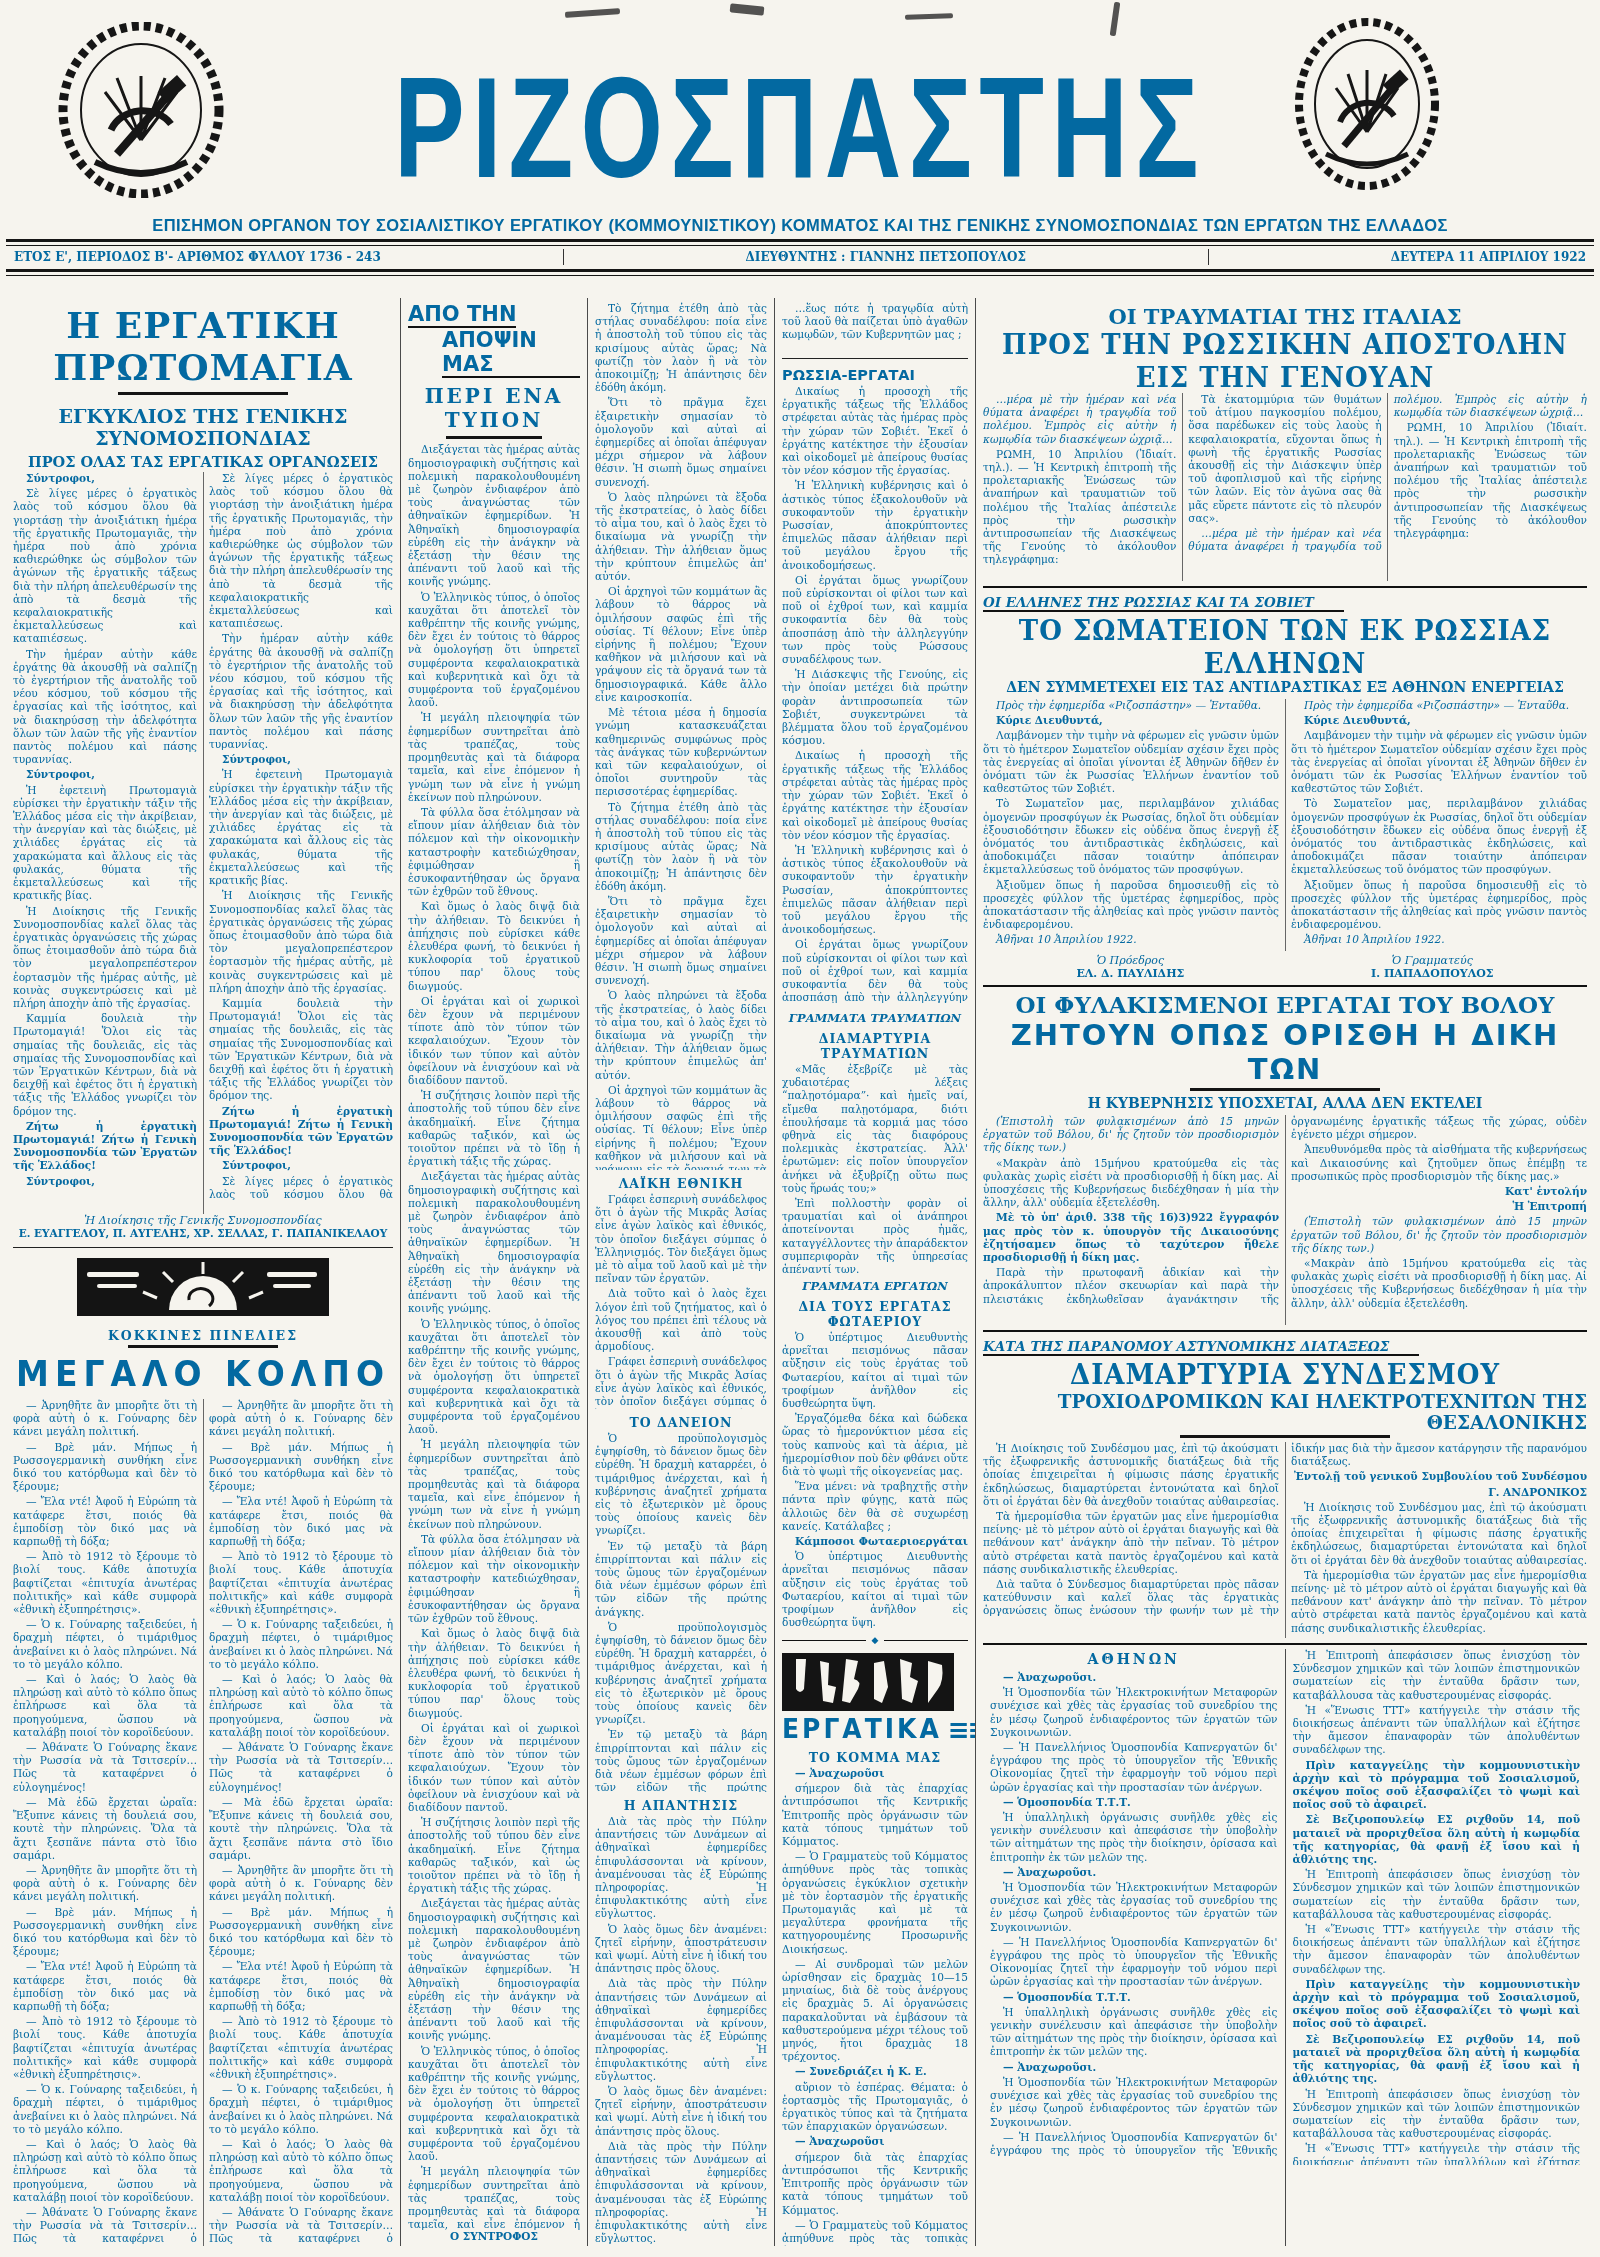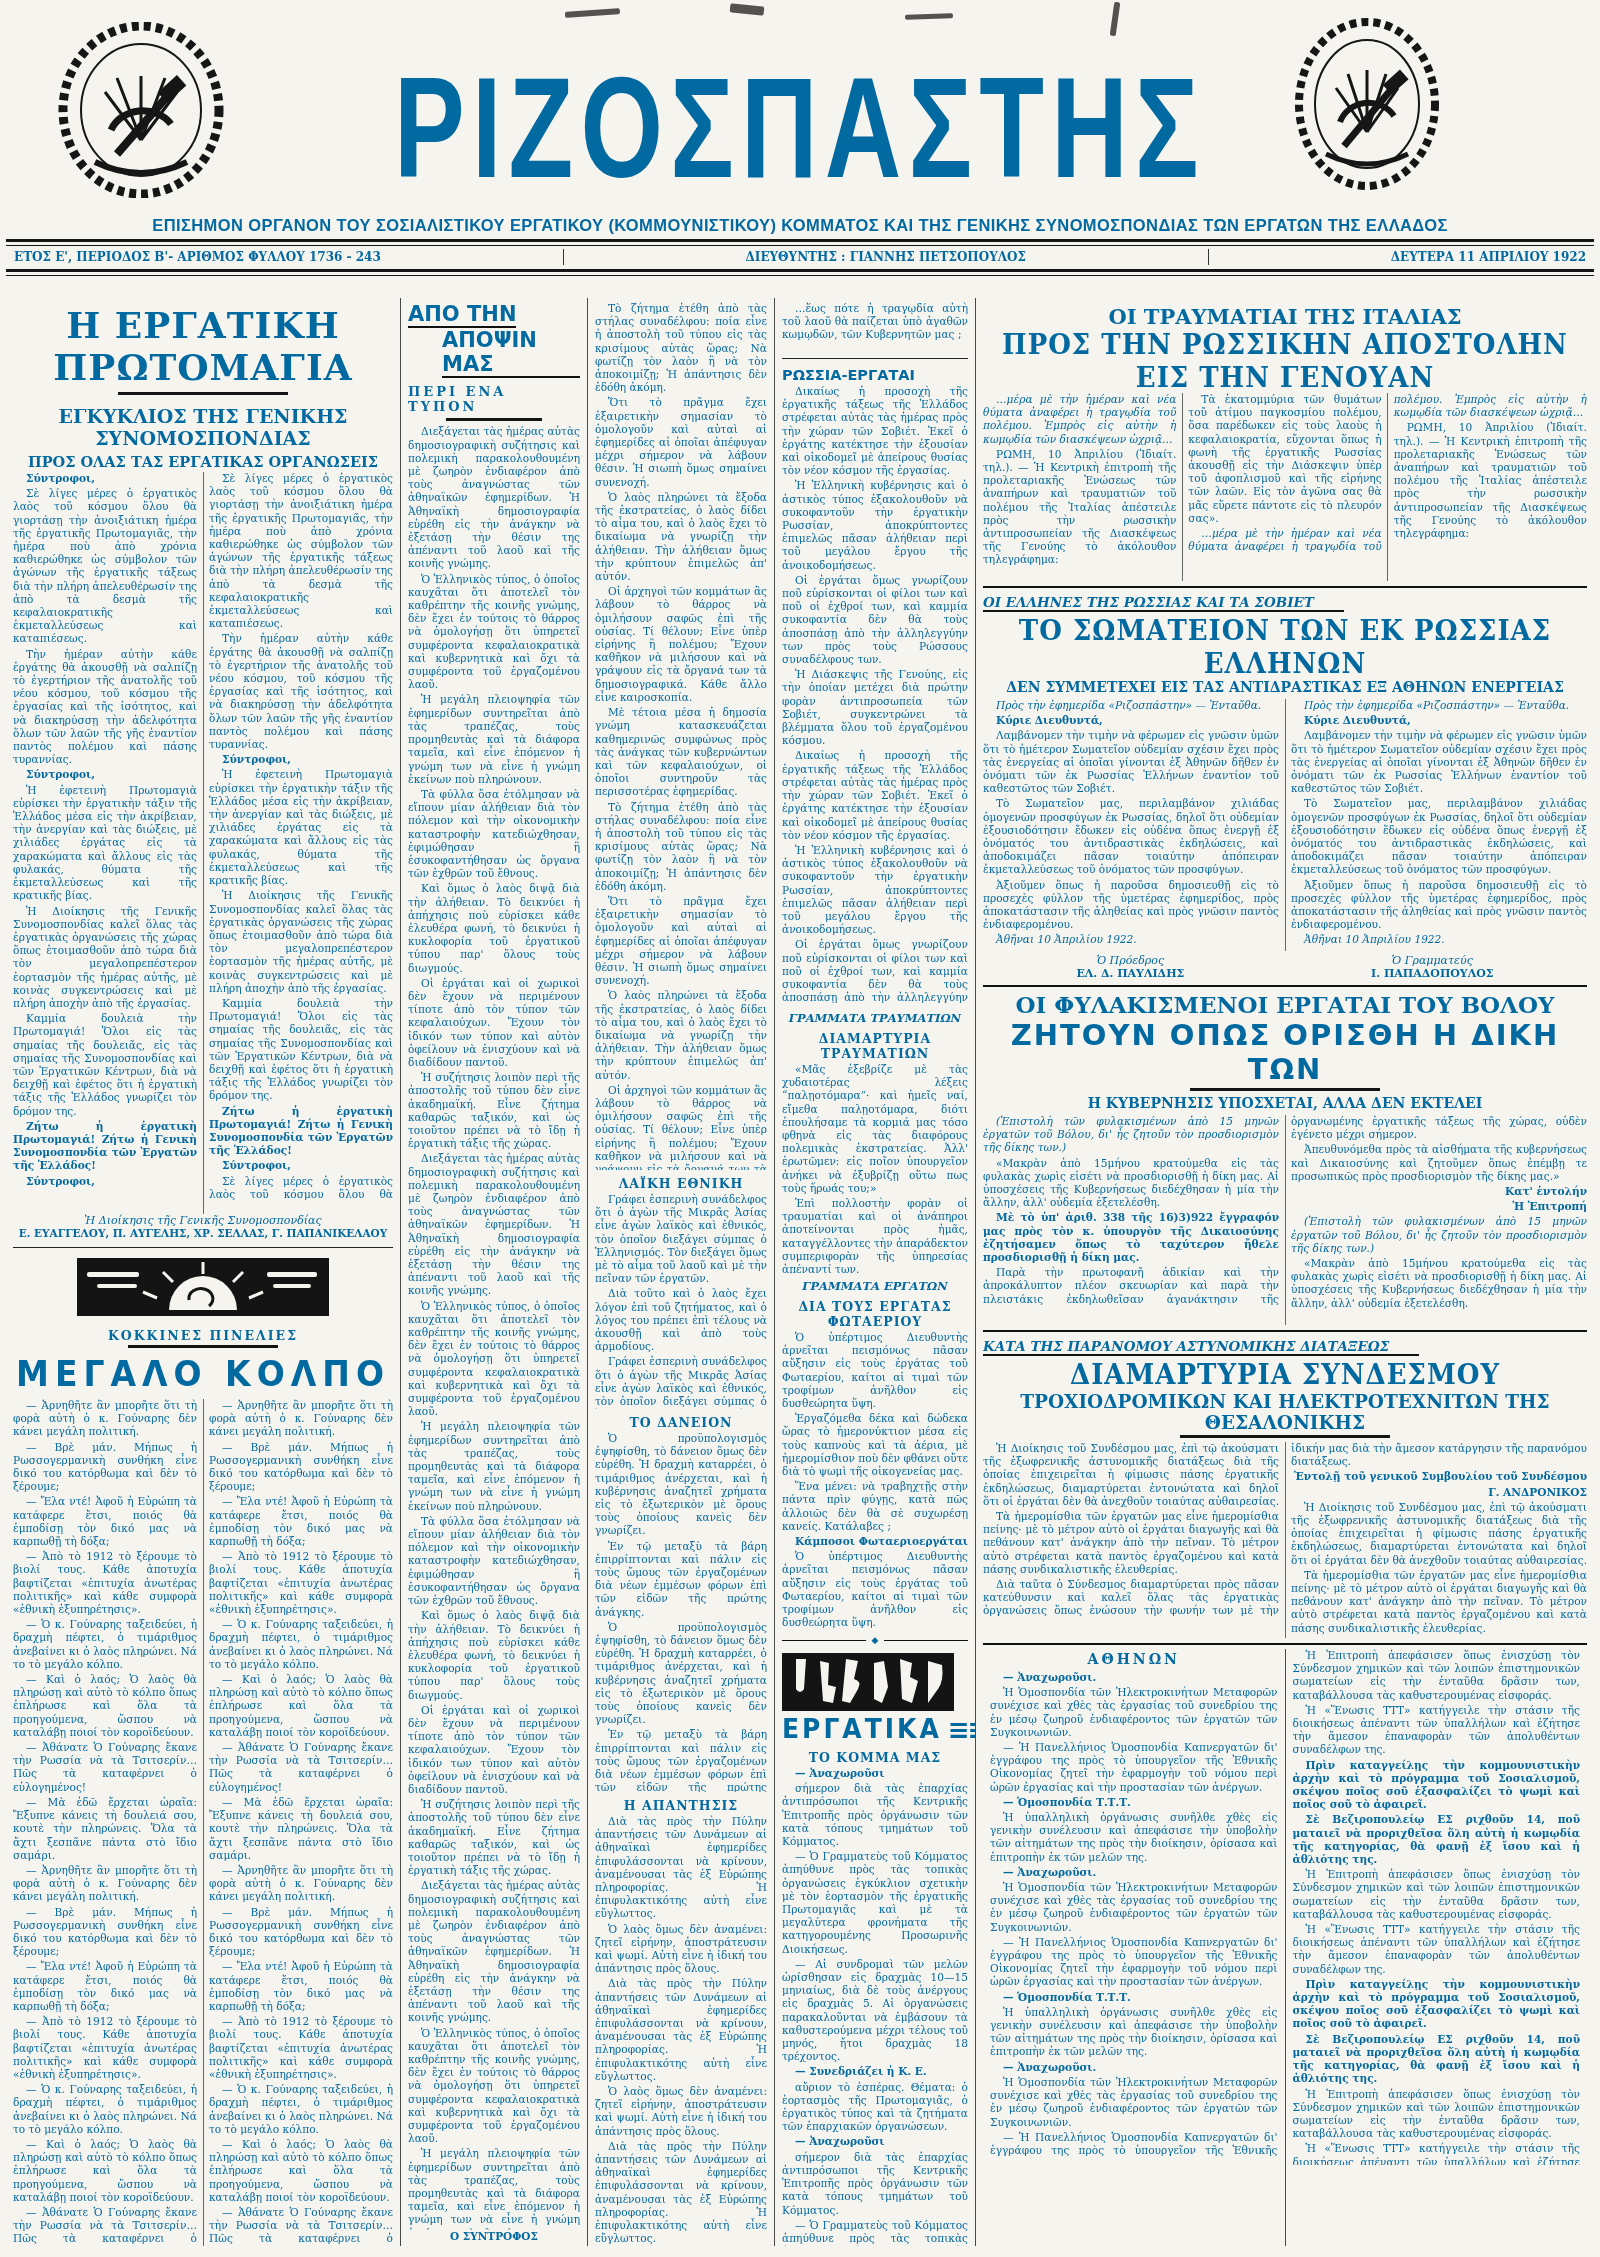--- a/index.html
+++ b/index.html
@@ -52,21 +52,21 @@
   .hA3{font-size:14.5px;margin-top:2px;}
   .sig-c{text-align:center;font-size:11px;}
   .sig-c.it{font-style:italic;}
   .sig-c.names{font-weight:bold;font-size:10.5px;margin-bottom:4px;}
   .kicker-c{text-align:center;font-weight:bold;font-size:12.5px;letter-spacing:2px;margin-top:6px;}
   .kolpo{font-family:"DejaVu Sans",sans-serif;font-weight:bold;font-size:33px;letter-spacing:6px;
          text-align:center;transform:scaleY(1.08);margin:2px 0 6px;white-space:nowrap;}
   .apo1,.apo2{font-family:"DejaVu Sans",sans-serif;font-weight:bold;font-size:21px;
               border-bottom:2.5px solid #111;display:inline-block;line-height:1.15;}
   .apo2{margin-left:34px;}
-  .peri{font-weight:bold;font-size:13px;letter-spacing:3px;margin:6px 0 2px;}
+  .peri{text-align:center;font-weight:bold;font-size:20px;letter-spacing:3px;margin:6px 0 2px;}
   .peri-bar{width:96px;}
   .subh{text-align:center;font-weight:bold;font-size:12.5px;letter-spacing:1px;margin:6px 0 2px;}
   .subh-l{font-weight:bold;font-size:14.5px;margin:4px 0 2px;font-family:"DejaVu Sans",sans-serif;}
   .subh-it{text-align:center;font-style:italic;font-weight:bold;font-size:11.5px;margin-top:6px;}
   .hE-top{font-size:21px;}
   .hE-big{font-size:26px;letter-spacing:1px;transform:scaleY(1.1);}
   .hE-deck{text-align:center;font-weight:bold;font-size:14px;margin:2px 0 4px;}
   .kicker-l{font-style:italic;font-weight:bold;font-size:13.5px;border-bottom:2px solid #111;
             display:inline-block;padding-right:30px;margin:2px 0 3px;}
   .hV2{font-family:"DejaVu Sans",sans-serif;font-weight:bold;font-size:29px;letter-spacing:2px;
@@ -403,21 +403,21 @@
             <p class="it">(Ἐπιστολὴ τῶν φυλακισμένων ἀπὸ 15 μηνῶν ἐργατῶν τοῦ Βόλου, δι' ἧς ζητοῦν τὸν προσδιορισμὸν τῆς δίκης των.)</p>
             <p>«Μακρὰν ἀπὸ 15μήνου κρατούμεθα εἰς τὰς φυλακὰς χωρὶς εἰσέτι νὰ προσδιορισθῇ ἡ δίκη μας. Αἱ ὑποσχέσεις τῆς Κυβερνήσεως διεδέχθησαν ἡ μία τὴν ἄλλην, ἀλλ' οὐδεμία ἐξετελέσθη.</p>
           </div>
       </article>
 
       <div class="sepE"></div>
 
       <article>
         <span class="kicker-l">ΚΑΤΑ ΤΗΣ ΠΑΡΑΝΟΜΟΥ ΑΣΤΥΝΟΜΙΚΗΣ ΔΙΑΤΑΞΕΩΣ</span>
         <h2 class="h-serif hE-big" style="margin:0;">ΔΙΑΜΑΡΤΥΡΙΑ ΣΥΝΔΕΣΜΟΥ</h2>
-        <h2 class="h-serif" style="font-size:18.5px;margin:2px 0;">ΤΡΟΧΙΟΔΡΟΜΙΚΩΝ ΚΑΙ ΗΛΕΚΤΡΟΤΕΧΝΙΤΩΝ ΤΗΣ ΘΕΣΑΛΟΝΙΚΗΣ</h2>
+        <h2 class="h-serif" style="font-size:18.5px;margin:2px 0;text-align:right;">ΤΡΟΧΙΟΔΡΟΜΙΚΩΝ ΚΑΙ ΗΛΕΚΤΡΟΤΕΧΝΙΤΩΝ ΤΗΣ ΘΕΣΑΛΟΝΙΚΗΣ</h2>
         <div class="bar" style="width:210px"></div>
         <div class="t-just cols2 clip" style="height:196px">
             <p>Ἡ Διοίκησις τοῦ Συνδέσμου μας, ἐπὶ τῷ ἀκούσματι τῆς ἐξωφρενικῆς ἀστυνομικῆς διατάξεως διὰ τῆς ὁποίας ἐπιχειρεῖται ἡ φίμωσις πάσης ἐργατικῆς ἐκδηλώσεως, διαμαρτύρεται ἐντονώτατα καὶ δηλοῖ ὅτι οἱ ἐργάται δὲν θὰ ἀνεχθοῦν τοιαύτας αὐθαιρεσίας.</p>
             <p>Τὰ ἡμερομίσθια τῶν ἐργατῶν μας εἶνε ἡμερομίσθια πείνης· μὲ τὸ μέτρον αὐτὸ οἱ ἐργάται διαγωγῆς καὶ θὰ πεθάνουν κατ' ἀνάγκην ἀπὸ τὴν πεῖναν. Τὸ μέτρον αὐτὸ στρέφεται κατὰ παντὸς ἐργαζομένου καὶ κατὰ πάσης συνδικαλιστικῆς ἐλευθερίας.</p>
             <p>Διὰ ταῦτα ὁ Σύνδεσμος διαμαρτύρεται πρὸς πᾶσαν κατεύθυνσιν καὶ καλεῖ ὅλας τὰς ἐργατικὰς ὀργανώσεις ὅπως ἑνώσουν τὴν φωνήν των μὲ τὴν ἰδικήν μας διὰ τὴν ἄμεσον κατάργησιν τῆς παρανόμου διατάξεως.</p>
             <p class="sig-r">Ἐντολῇ τοῦ γενικοῦ Συμβουλίου τοῦ Συνδέσμου</p>
             <p class="sig-r">Γ. ΑΝΔΡΟΝΙΚΟΣ</p>
             <p>Ἡ Διοίκησις τοῦ Συνδέσμου μας, ἐπὶ τῷ ἀκούσματι τῆς ἐξωφρενικῆς ἀστυνομικῆς διατάξεως διὰ τῆς ὁποίας ἐπιχειρεῖται ἡ φίμωσις πάσης ἐργατικῆς ἐκδηλώσεως, διαμαρτύρεται ἐντονώτατα καὶ δηλοῖ ὅτι οἱ ἐργάται δὲν θὰ ἀνεχθοῦν τοιαύτας αὐθαιρεσίας.</p>
             <p>Τὰ ἡμερομίσθια τῶν ἐργατῶν μας εἶνε ἡμερομίσθια πείνης· μὲ τὸ μέτρον αὐτὸ οἱ ἐργάται διαγωγῆς καὶ θὰ πεθάνουν κατ' ἀνάγκην ἀπὸ τὴν πεῖναν. Τὸ μέτρον αὐτὸ στρέφεται κατὰ παντὸς ἐργαζομένου καὶ κατὰ πάσης συνδικαλιστικῆς ἐλευθερίας.</p>
           </div>

